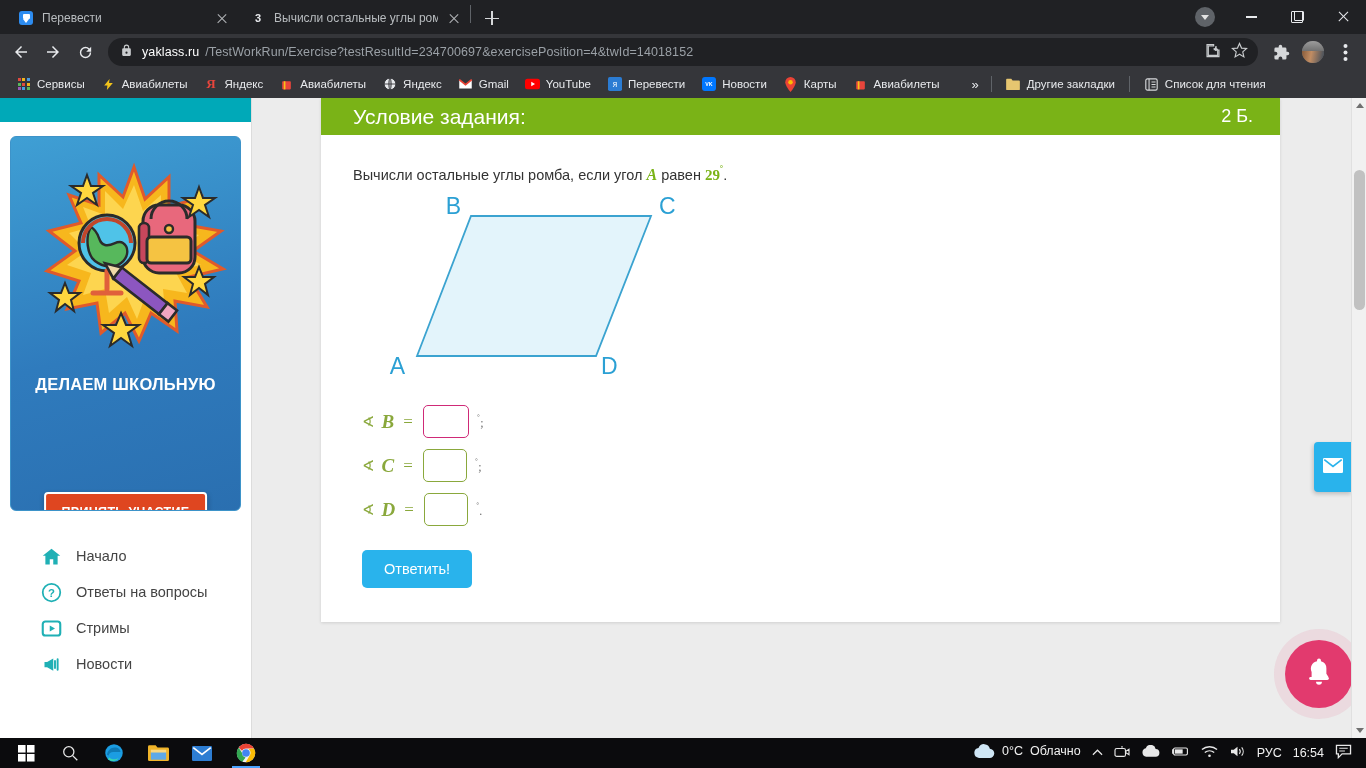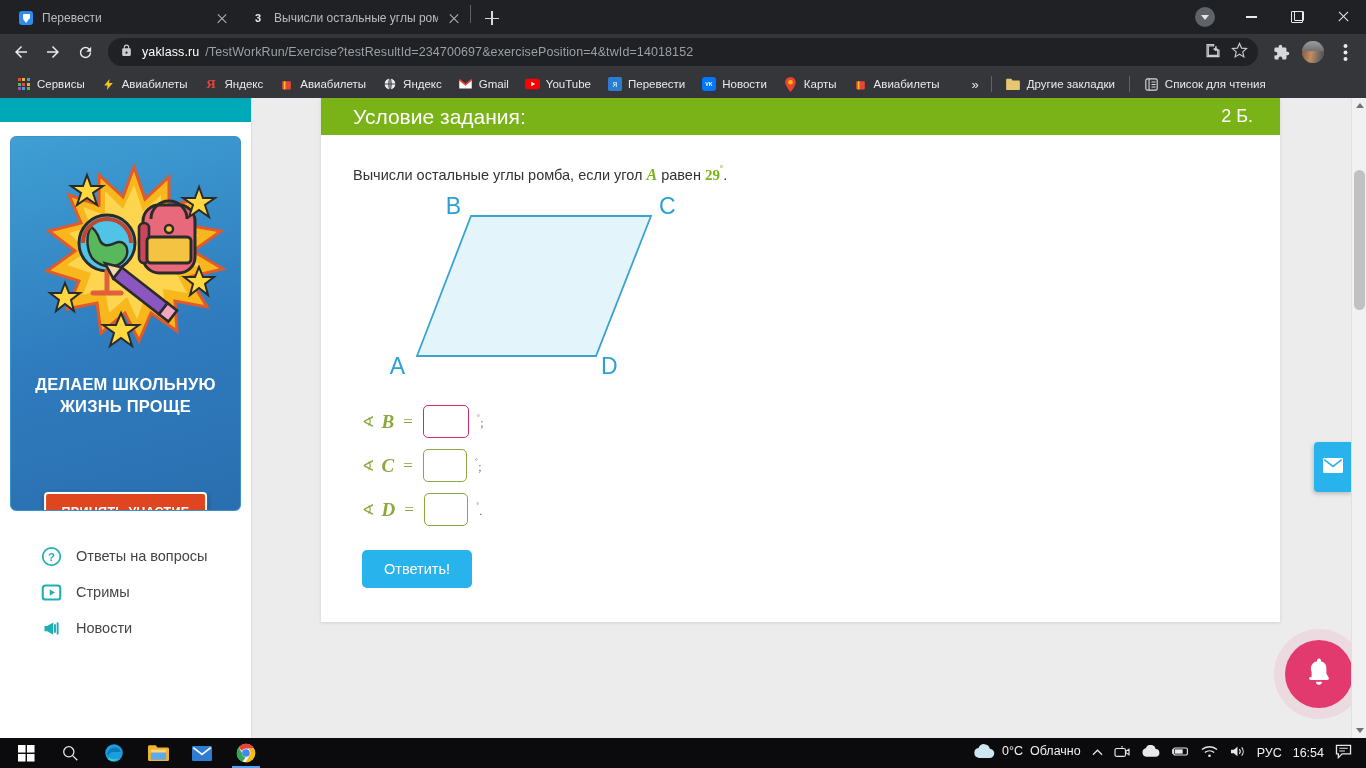--- a/index.html
+++ b/index.html
@@ -428,26 +428,33 @@
 
           <polygon points="48,16 52,27 64,27 54,34 58,46 48,39 38,46 42,34 32,27 44,27" fill="#ffd73e" stroke="#2b2b2b" stroke-width="2"></polygon>
           <polygon points="160,28 164,39 176,39 166,46 170,58 160,51 150,58 154,46 144,39 156,39" fill="#ffd73e" stroke="#2b2b2b" stroke-width="2"></polygon>
           <polygon points="26,124 30,134 41,134 32,141 35,152 26,145 17,152 20,141 11,134 22,134" fill="#ffd73e" stroke="#2b2b2b" stroke-width="2"></polygon>
           <polygon points="160,108 164,118 175,118 166,125 169,136 160,129 151,136 154,125 145,118 156,118" fill="#ffd73e" stroke="#2b2b2b" stroke-width="2"></polygon>
           <polygon points="82,154 87,166 100,166 89,174 93,187 82,179 71,187 75,174 64,166 77,166" fill="#ffd73e" stroke="#2b2b2b" stroke-width="2"></polygon>
         </svg>
 
         <div class="banner-txt">
           <div>ДЕЛАЕМ ШКОЛЬНУЮ</div>
-          <div>ЖИЗНЬ ПРОЩЕ</div>
         </div>
         <div class="banner-cta">ПРИНЯТЬ УЧАСТИЕ</div>
       </div>
 
       <div class="sb-menu">
+        <div class="sb-item">
+          <span class="sb-ic">
+            <svg width="21" height="21" viewBox="0 0 24 24">
+                <path d="M12 3L2 11h3v10h5v-6h4v6h5V11h3z" fill="#1fb0b5"></path>
+              </svg>
+          </span>
+          <span>Начало</span>
+        </div>
         <div class="sb-item">
           <span class="sb-ic">
             <svg width="21" height="21" viewBox="0 0 24 24">
                 <circle cx="12" cy="12" r="10" fill="none" stroke="#1fb0b5" stroke-width="2"></circle>
                 <text x="12" y="17" font-size="13" fill="#1fb0b5" text-anchor="middle" font-family="Liberation Sans" font-weight="bold">?</text>
               </svg>
           </span>
           <span>Ответы на вопросы</span>
         </div>
         <div class="sb-item">

